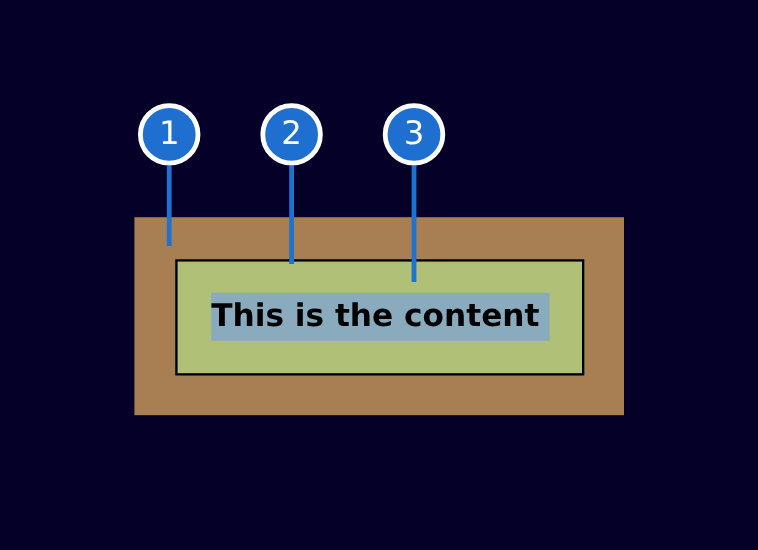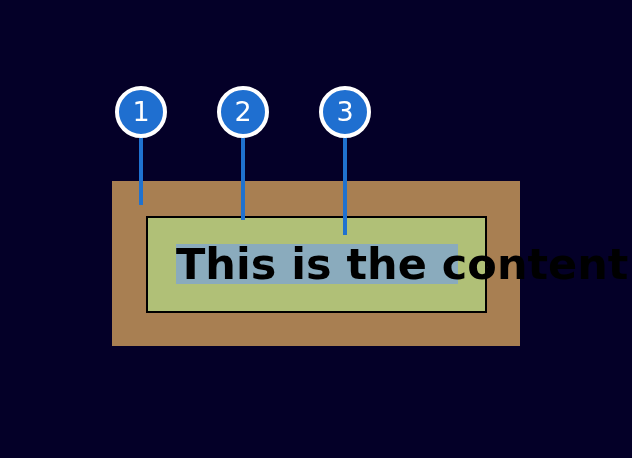--- a/index.html
+++ b/index.html
@@ -45,21 +45,21 @@
 
   
   .content-text {
     position: absolute;
     left: 176px;
     top: 244px;
     width: 282px;
     height: 40px;
     background: #8aabbd;
     color: #000000;
-    font-size: 43px;
+    font-size: 26px;
     font-weight: bold;
     line-height: 40px;
     text-align: left;
     white-space: nowrap;
     letter-spacing: 0px;
   }
 
   
   .leader-line {
     position: absolute;

